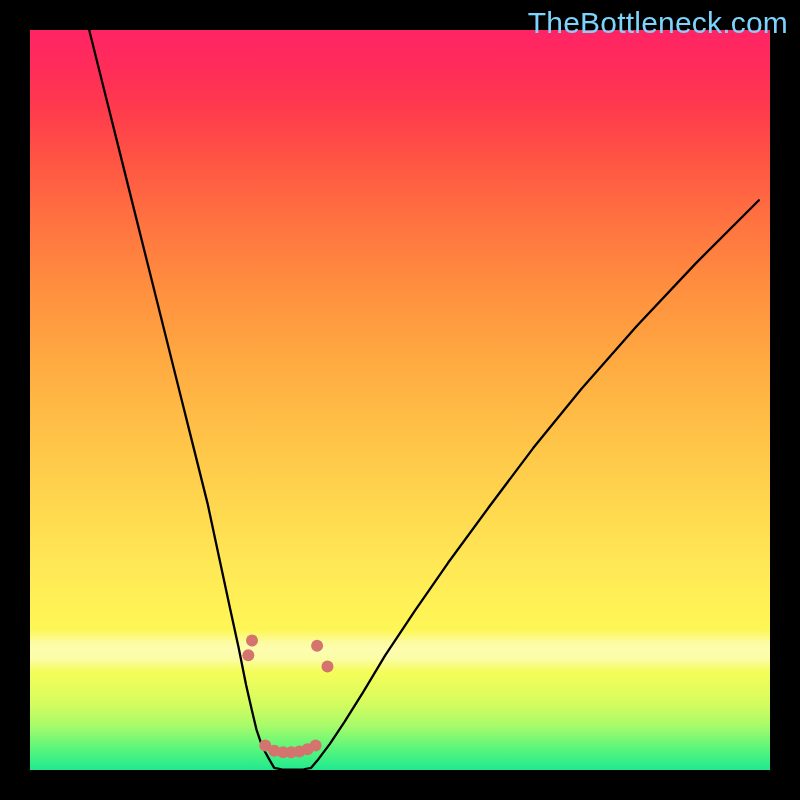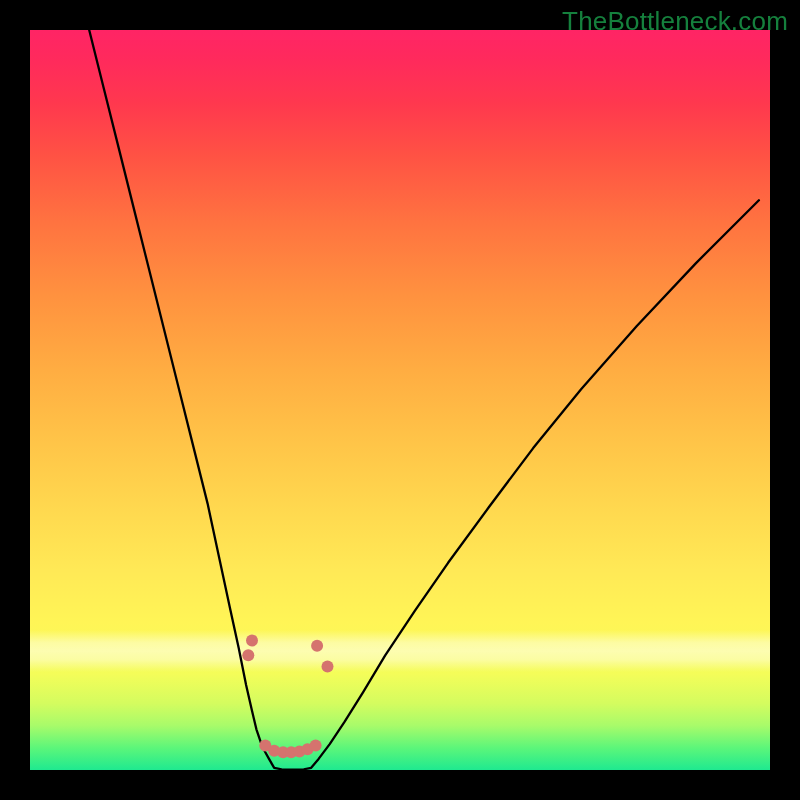--- a/index.html
+++ b/index.html
@@ -67,22 +67,22 @@
   svg.curves {
     position: absolute;
     inset: 0;
     width: 100%;
     height: 100%;
   }
   .watermark {
     position: absolute;
     top: 6px;
     right: 12px;
-    color: #15803d;
-    font-size: 26px;
+    color: #7dd3fc;
+    font-size: 30px;
     font-weight: 500;
     letter-spacing: 0.2px;
     user-select: none;
   }
 </style>
 </head>
 <body>
 
 <div class="frame">
   <div class="plot-area">

